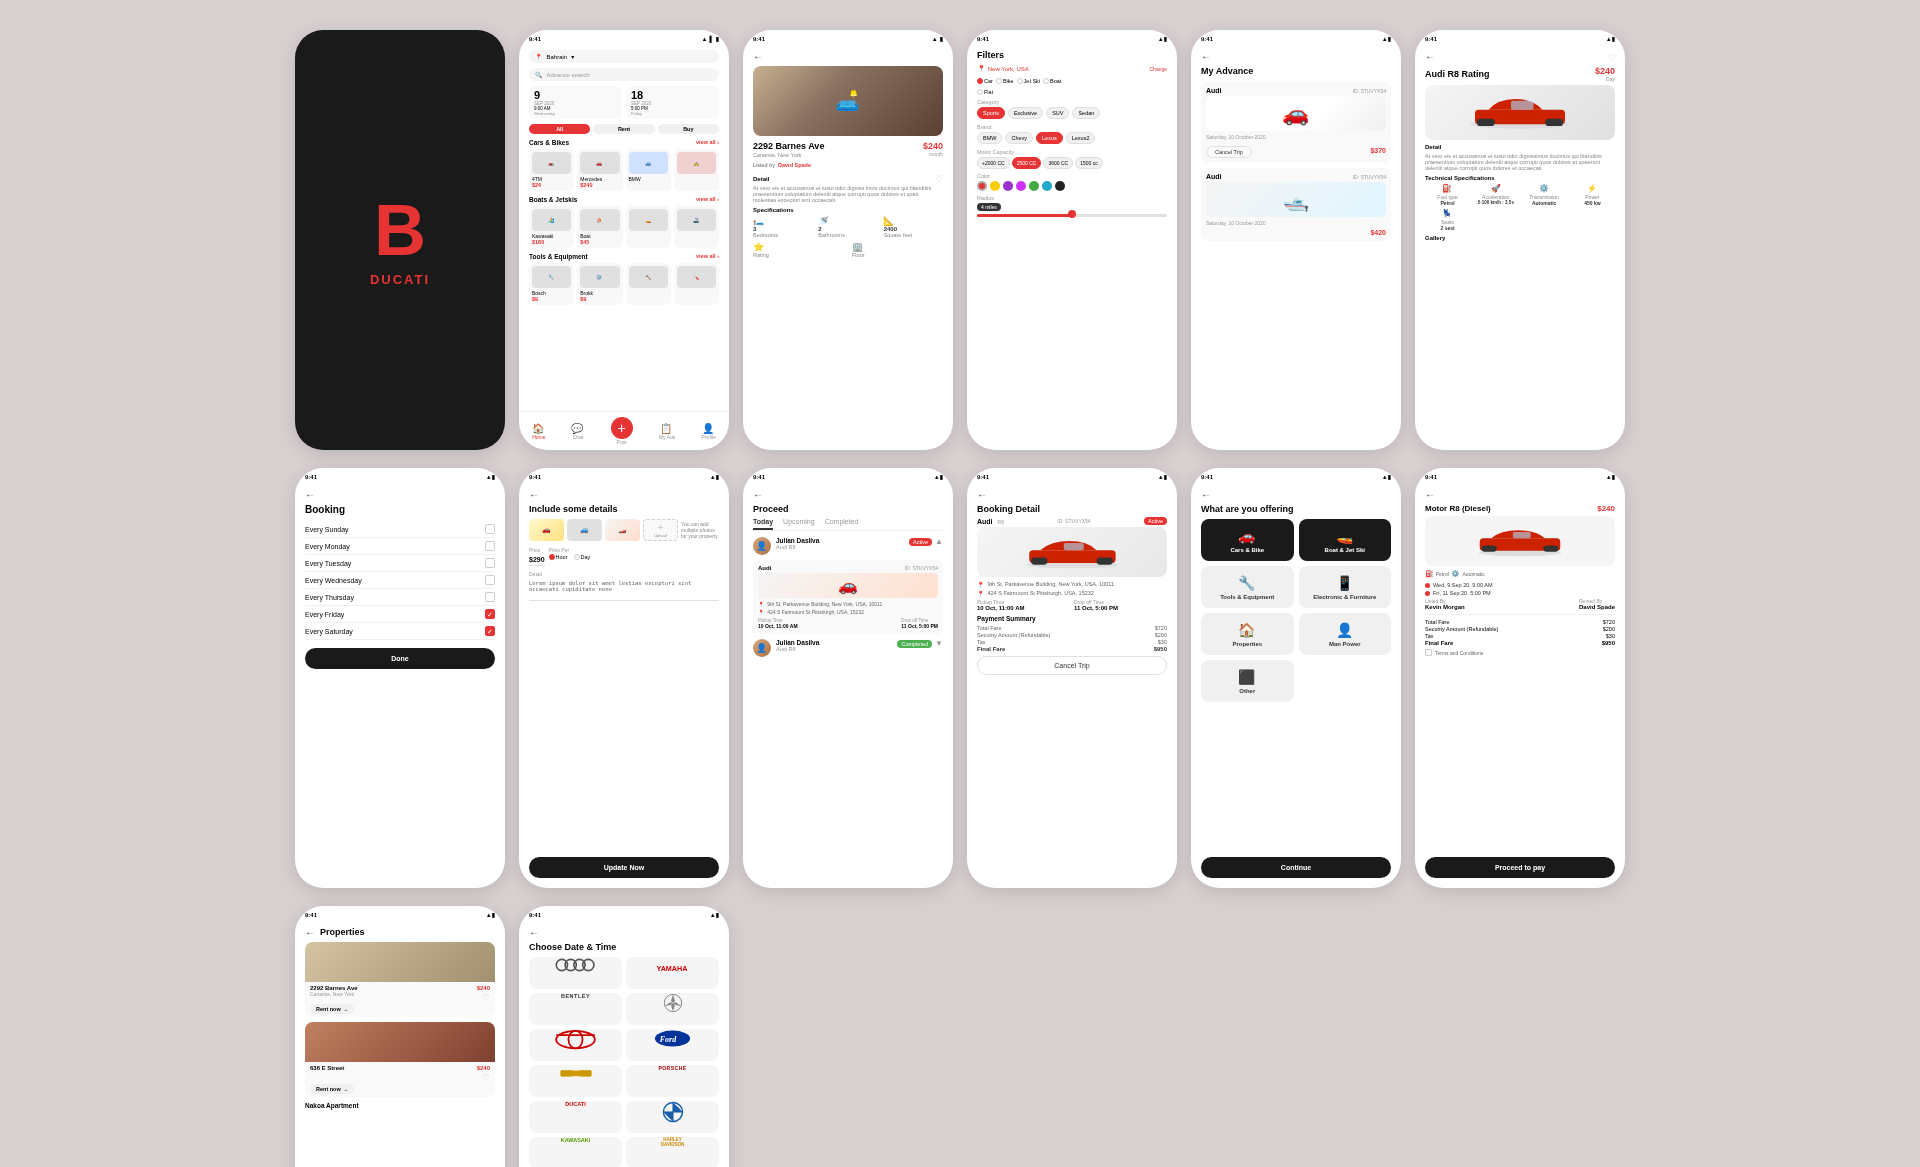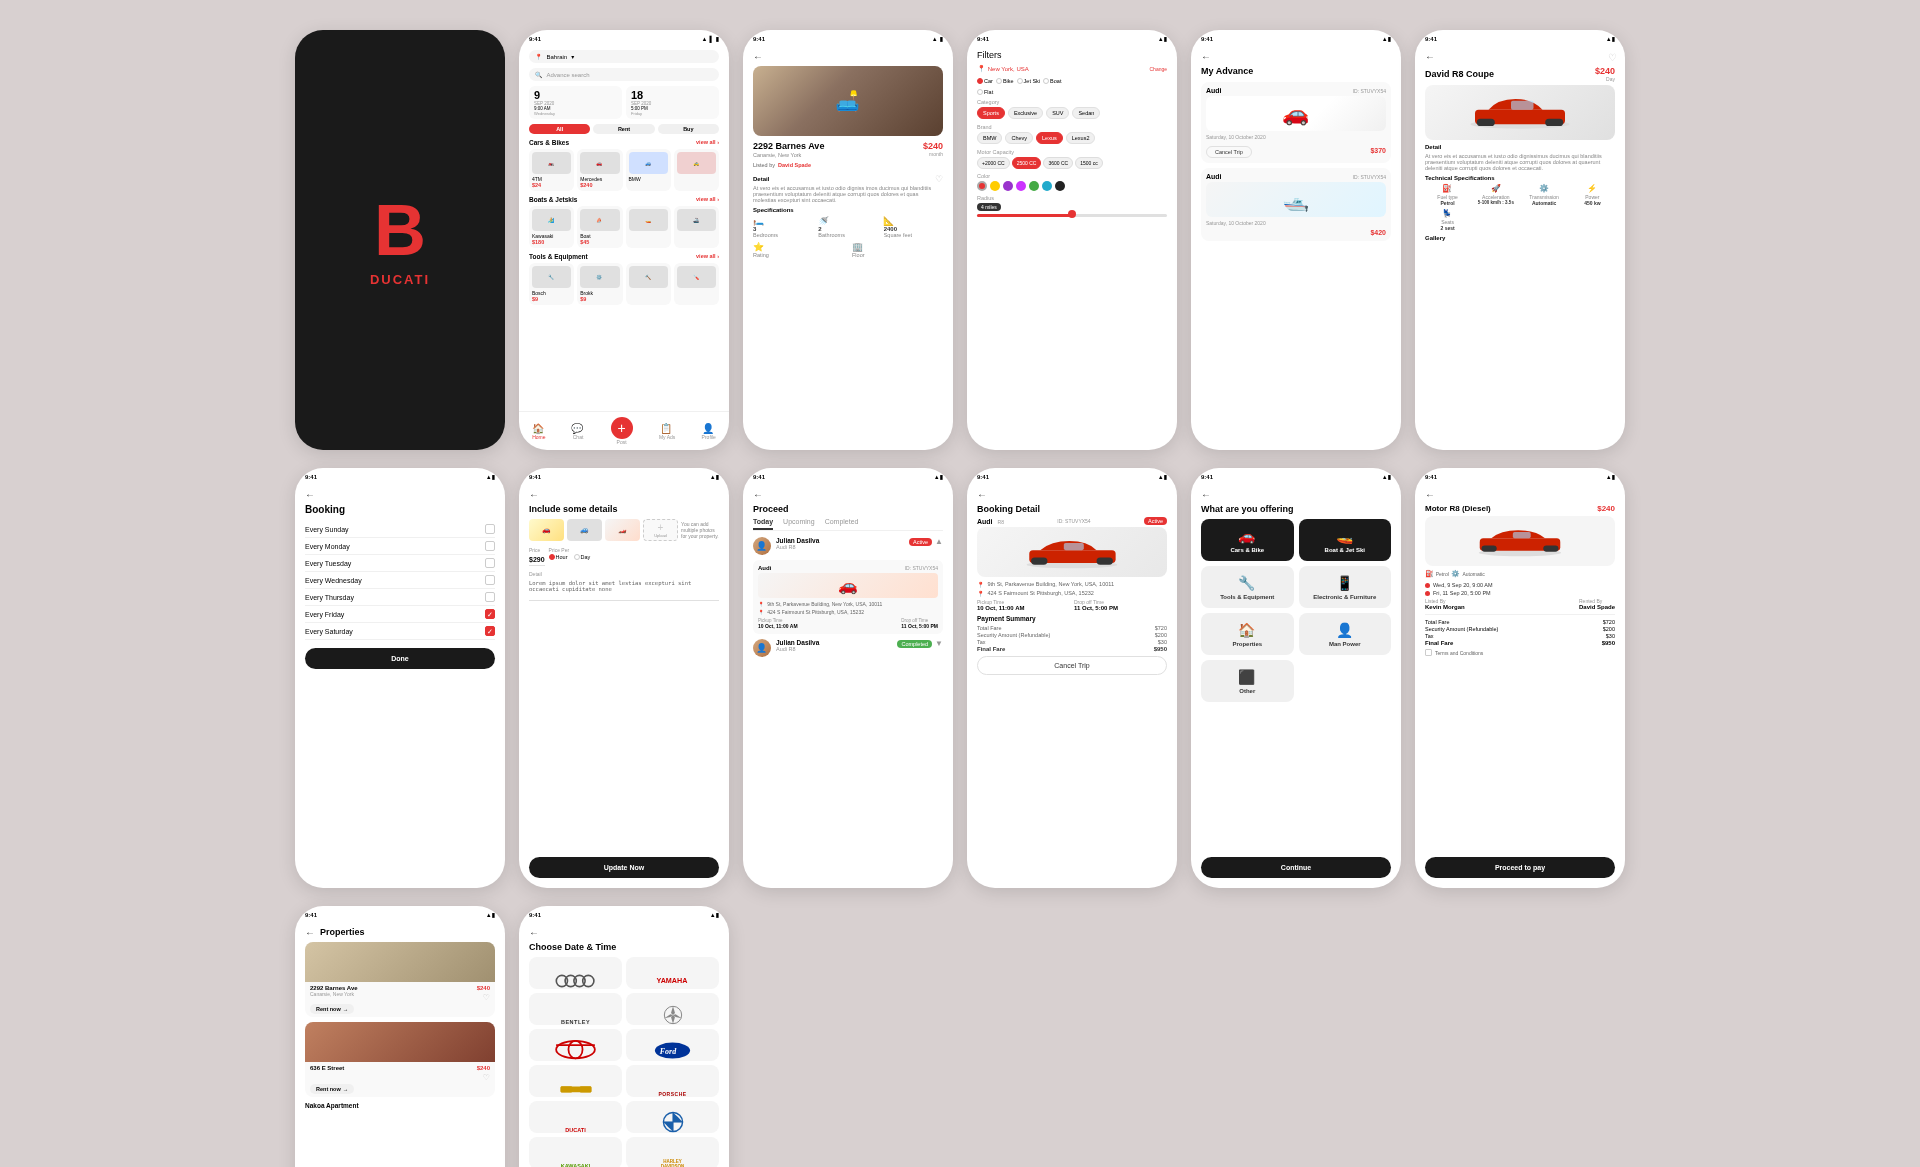--- a/index.html
+++ b/index.html
@@ -186,21 +186,21 @@
     .listing-sub { font-size: 5.5px; color: #888; margin-bottom: 4px; }
     .listing-price { color: #e63333; font-size: 9px; font-weight: 700; }
     .listed-by { font-size: 5.5px; color: #666; margin-bottom: 4px; display: flex; align-items: center; gap: 3px; }
     .detail-label { font-size: 6px; font-weight: 700; margin-bottom: 3px; margin-top: 4px; }
     .spec-row { display: flex; gap: 6px; margin-bottom: 3px; }
     .spec-item { flex: 1; font-size: 5.5px; color: #888; }
     .spec-val { font-size: 6px; font-weight: 600; color: #333; display: block; }
     .back-arrow { font-size: 10px; margin-bottom: 5px; display: block; color: #333; }
 
     
-    .filter-title { font-size: 9px; font-weight: 400; margin-bottom: 5px; }
+    .filter-title { font-size: 9px; font-weight: 700; margin-bottom: 5px; }
     .filter-loc { font-size: 6px; color: #e63333; margin-bottom: 5px; display: flex; align-items: center; gap: 2px; }
     .filter-row { display: flex; gap: 3px; margin-bottom: 5px; align-items: center; flex-wrap: wrap; }
     .radio-item { display: flex; align-items: center; gap: 1px; font-size: 5.5px; }
     .radio-circle { width: 6px; height: 6px; border-radius: 50%; border: 1px solid #ccc; display: inline-block; }
     .radio-circle.checked { border-color: #e63333; background: #e63333; }
     .filter-chip {
       padding: 2px 5px; border-radius: 10px; font-size: 5.5px;
       background: #f0f0f0; border: 1px solid #e0e0e0;
     }
     .filter-chip.active { background: #e63333; color: #fff; border-color: #e63333; }
@@ -393,21 +393,21 @@
       background: #f0f0f0; border-radius: 10px; padding: 2px 6px;
       font-size: 5.5px; font-weight: 600; margin-top: 2px;
     }
     .prop-heart { color: #ccc; font-size: 8px; float: right; margin-top: 2px; }
 
     
     .choose-title { font-size: 9px; font-weight: 700; margin-bottom: 5px; }
     .brand-logo-grid { display: grid; grid-template-columns: 1fr 1fr; gap: 4px; }
     .logo-card {
       background: #f5f5f5; border-radius: 8px;
-      display: flex; align-items: flex-end; justify-content: center;
+      display: flex; align-items: flex-start; justify-content: center;
       height: 32px; font-size: 7px; font-weight: 800;
     }
 
     
     .loc-pin { color: #e63333; font-size: 7px; }
 
     
     .room-img {
       width: 100%; height: 100%;
       background: linear-gradient(135deg, #c8b090 0%, #8a7060 40%, #5a4030 100%);
@@ -747,21 +747,21 @@
     <div class="phone-status">
       <span>9:41</span>
       <div class="status-icons">
           <span>▲▮</span>
         </div>
     </div>
     <div class="phone-content" style="position:relative;">
       <span class="back-arrow">←</span>
       <div style="display:flex;justify-content:space-between;align-items:center;margin-bottom:3px;">
         <div>
-          <div style="font-size:9px;font-weight:700;">David R8 Coupe</div>
+          <div style="font-size:9px;font-weight:700;">Audi R8 Rating</div>
         </div>
         <div style="text-align:right;">
           <div style="color:#e63333;font-size:9px;font-weight:700;">$240</div>
           <div style="font-size:5px;color:#999;">Day</div>
         </div>
       </div>
       <div class="car-detail-img">
         <svg viewBox="0 0 120 50" width="110" height="45">
           <ellipse cx="60" cy="38" rx="55" ry="5" fill="#ddd"></ellipse>
           <rect x="10" y="22" width="100" height="16" rx="4" fill="#cc2200"></rect>

